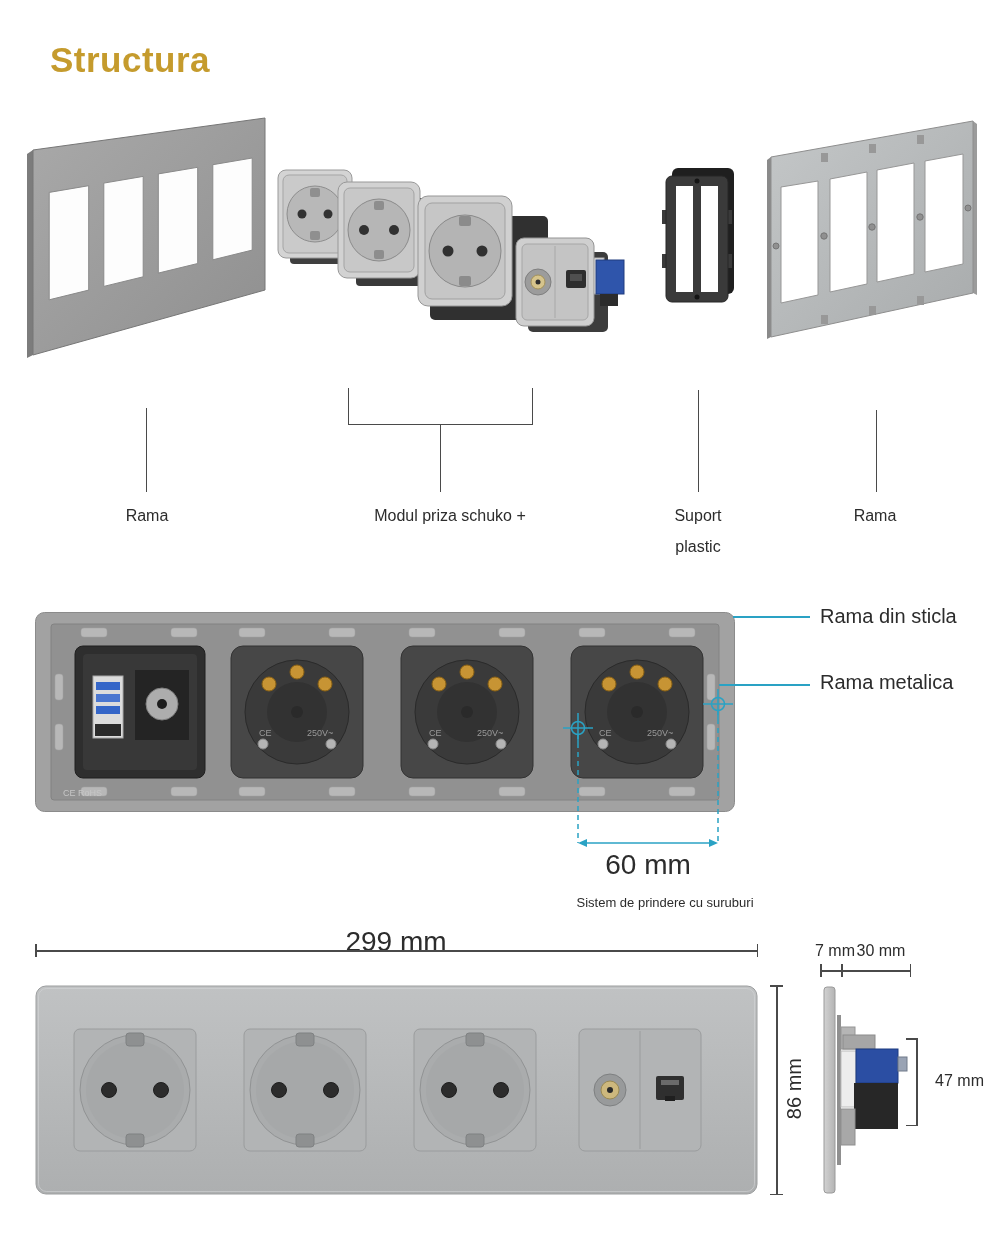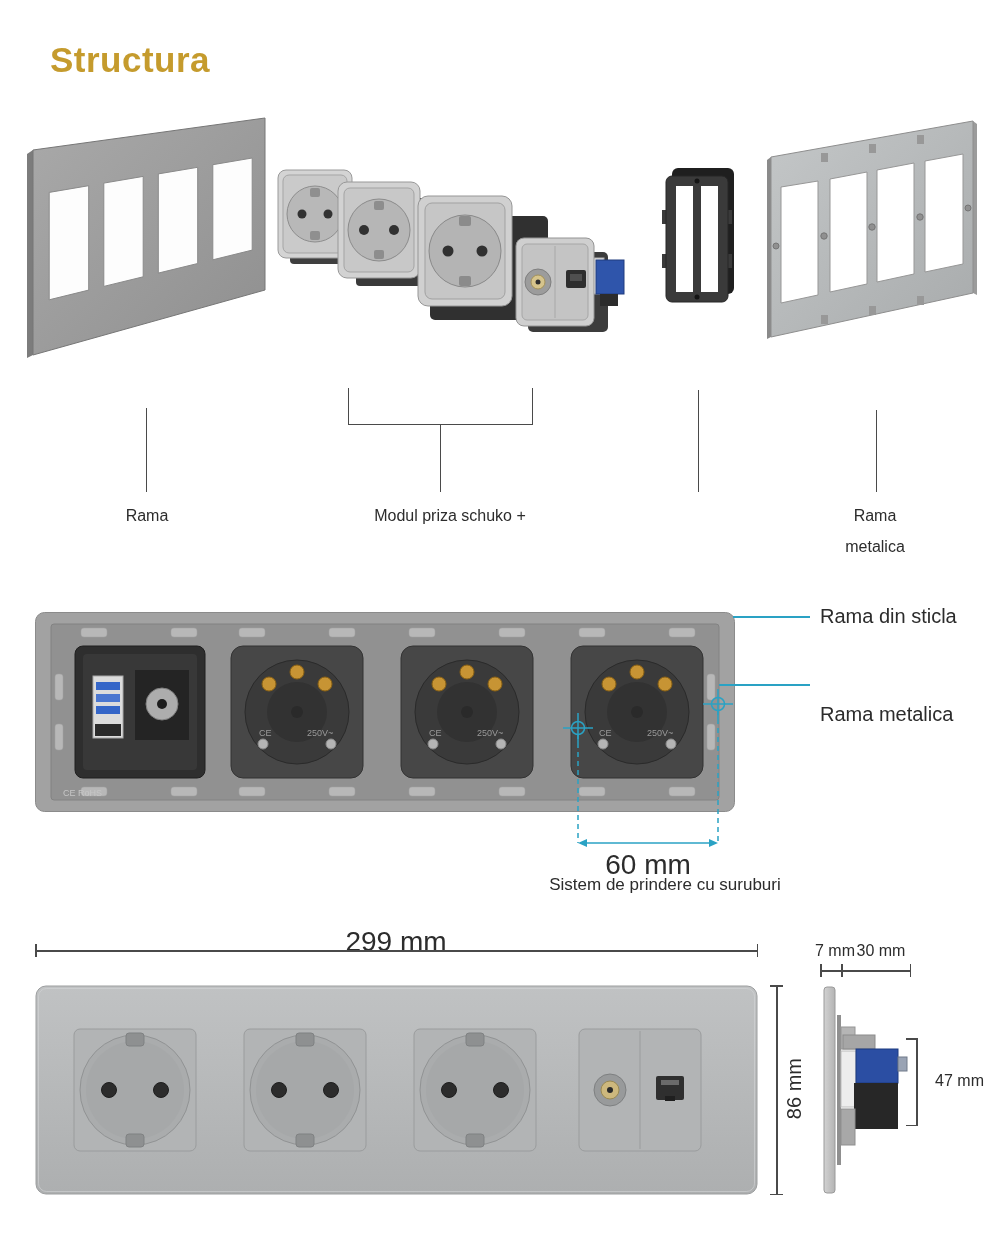--- a/index.html
+++ b/index.html
@@ -15,21 +15,21 @@
   }
   .leader{position:absolute;width:1px;background:#4a4a4a;}
   .leader-h{position:absolute;height:1px;background:#4a4a4a;}
   .part-label{
     position:absolute;text-align:center;font-size:16px;line-height:31px;color:#2c2c2c;
   }
   .callout-label{position:absolute;font-size:20px;color:#2c2c2c;white-space:nowrap;}
   .cyan-line{position:absolute;height:2px;background:var(--callout-cyan,#2aa2c4);}
   .dim-label{position:absolute;text-align:center;font-size:28px;color:#2c2c2c;white-space:nowrap;}
   .dim-label-sm{position:absolute;text-align:center;font-size:16px;color:#2c2c2c;white-space:nowrap;}
-  .note{position:absolute;text-align:center;font-size:17px;color:#2c2c2c;white-space:nowrap;}
+  .note{position:absolute;text-align:center;font-size:13px;color:#2c2c2c;white-space:nowrap;margin-top:20px;}
   .dim-line-h{position:absolute;height:1.5px;background:#4a4a4a;}
   .dim-line-v{position:absolute;width:1.5px;background:#4a4a4a;}
   .v-label{
     position:absolute;writing-mode:vertical-rl;transform:rotate(180deg);
     font-size:20px;color:#2c2c2c;white-space:nowrap;
   }
 </style>
 </head>
 <body>
 
@@ -164,23 +164,26 @@
   <div class="leader" style="left:440px;top:424px;height:68px;"></div>
   <div class="leader" style="left:698px;top:390px;height:102px;"></div>
   <div class="leader" style="left:876px;top:410px;height:82px;"></div>
 
   <div class="part-label" style="left:37px;top:500px;width:220px;">
     <div>Rama</div>
   </div>
   <div class="part-label" style="left:310px;top:500px;width:280px;">
     <div>Modul priza schuko +</div>
   </div>
+  <div class="part-label" style="left:628px;top:500px;width:140px;">
+    <div>Suport</div>
+    <div>plastic</div>
+  </div>
   <div class="part-label" style="left:785px;top:500px;width:180px;">
     <div>Rama</div>
-    <div>metalica</div>
   </div>
 
   <svg class="abs" style="left:35px;top:612px;" width="700" height="200" viewBox="0 0 700 200">
     <rect x="0.5" y="0.5" width="699" height="199" rx="9" fill="#a2a2a2" stroke="#8b8b8b"></rect>
     <rect x="16" y="12" width="668" height="176" rx="3" fill="#919191" stroke="#828282"></rect>
     <g fill="#b8b8b8" stroke="#a2a2a2" stroke-width="0.5">
       <rect x="46" y="16" width="26" height="9" rx="3"></rect>
         <rect x="136" y="16" width="26" height="9" rx="3"></rect>
       <rect x="204" y="16" width="26" height="9" rx="3"></rect>
         <rect x="294" y="16" width="26" height="9" rx="3"></rect>
@@ -263,21 +266,21 @@
         <line x1="543" y1="101" x2="543" y2="131"></line>
       <circle cx="683" cy="92" r="6.5"></circle>
       <line x1="668" y1="92" x2="698" y2="92"></line>
         <line x1="683" y1="77" x2="683" y2="107"></line>
     </g>
   </svg>
 
   <div class="cyan-line" style="left:733px;top:616px;width:77px;"></div>
   <div class="cyan-line" style="left:719px;top:684px;width:91px;"></div>
   <div class="callout-label" style="left:820px;top:605px;">Rama din sticla</div>
-  <div class="callout-label" style="left:820px;top:703px;">Rama metalica</div>
+  <div class="callout-label" style="left:820px;top:671px;">Rama metalica</div>
 
   <svg class="abs" style="left:560px;top:700px;" width="180" height="150" viewBox="0 0 180 150">
     <g stroke="var(--callout-cyan,#2aa2c4)" stroke-width="1.5" fill="none">
       <line x1="18" y1="34" x2="18" y2="143" stroke-dasharray="5 4"></line>
       <line x1="158" y1="10" x2="158" y2="143" stroke-dasharray="5 4"></line>
       <line x1="25" y1="143" x2="151" y2="143"></line>
     </g>
     <polygon points="18,143 27,139 27,147" fill="var(--callout-cyan,#2aa2c4)"></polygon>
     <polygon points="158,143 149,139 149,147" fill="var(--callout-cyan,#2aa2c4)"></polygon>
   </svg>

